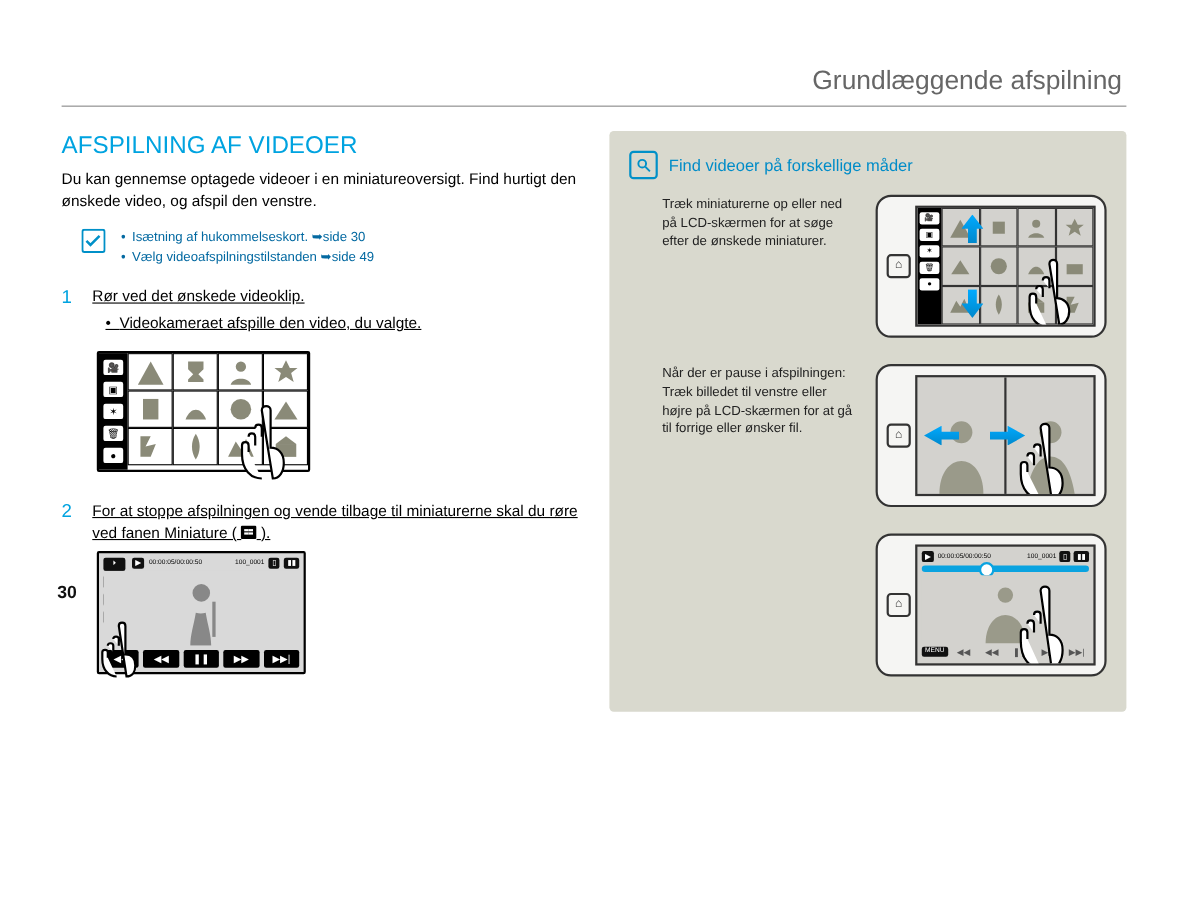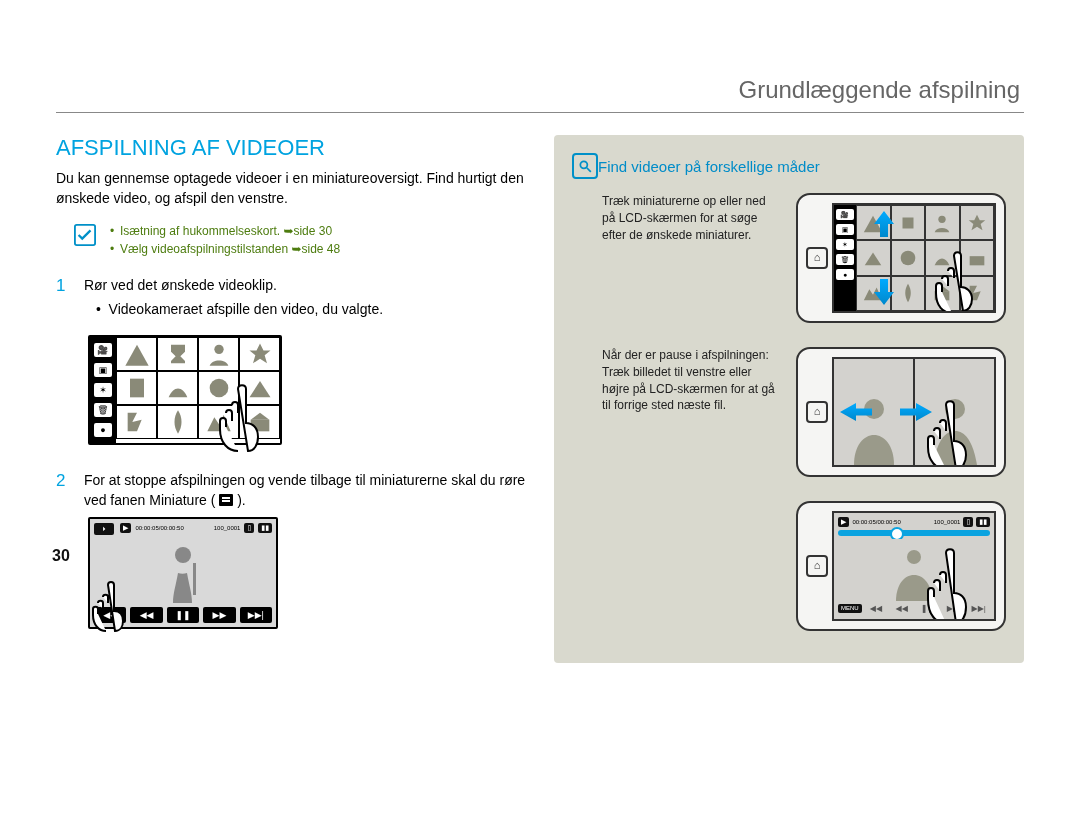--- a/index.html
+++ b/index.html
@@ -10,21 +10,20 @@
     font-family: Arial, Helvetica, sans-serif;
     background: #fff;
     color: #000;
   }
   .page {
     box-sizing: border-box;
     width: 1080px;
     height: 581px;
     padding: 60px 56px 30px 56px;
     position: relative;
-    margin-top: 16px;
   }
   .header-title {
     text-align: right;
     font-size: 24px;
     color: #666;
     font-weight: normal;
     padding-right: 4px;
   }
   .hr {
     border: none;
@@ -61,21 +60,21 @@
     flex: 0 0 22px;
     margin-right: 14px;
     margin-top: 2px;
   }
   .check-icon-svg {
     width: 22px;
     height: 22px;
   }
   .callout-list {
     font-size: 12px;
-    color: #4d7c0f;
+    color: #0369a1;
     line-height: 1.5;
   }
   .callout-list .bullet {
     display: inline-block;
     width: 10px;
   }
   ol.steps {
     list-style: none;
     counter-reset: step;
     padding: 0;
@@ -92,20 +91,21 @@
     font-size: 17px;
     display: inline-block;
     width: 24px;
     vertical-align: top;
   }
   ol.steps > li .step-body {
     display: inline-block;
     width: calc(100% - 28px);
     vertical-align: top;
     line-height: 1.4;
+    text-decoration: underline;
   }
   .sub-bullet {
     font-size: 14px;
     margin: 4px 0 10px 12px;
   }
   
   .device-illustration {
     margin: 6px 0 26px 32px;
     position: relative;
   }
@@ -226,20 +226,21 @@
 
   
   .right-panel {
     background: #d9d9ce;
     padding: 18px 18px 28px 18px;
     border-radius: 4px;
   }
   .right-head {
     display: flex;
     align-items: center;
+    gap: 10px;
     margin-bottom: 14px;
   }
   .mag-icon {
     width: 22px;
     height: 22px;
     border: 2px solid #0090c8;
     border-radius: 4px;
     flex: 0 0 22px;
     display: flex;
     align-items: center;
@@ -399,21 +400,21 @@
 
       <div class="callout-row">
         <span class="callout-icon">
           <svg class="check-icon-svg" viewBox="0 0 24 24">
             <rect x="1" y="1" width="22" height="22" rx="2" fill="none" stroke="#0090c8" stroke-width="2"></rect>
             <path d="M5 12 l4 4 l9 -9" fill="none" stroke="#0090c8" stroke-width="2.5"></path>
           </svg>
         </span>
         <div class="callout-list">
           <div><span class="bullet">•</span><span>Isætning af hukommelseskort. ➥side 30</span></div>
-          <div><span class="bullet">•</span><span>Vælg videoafspilningstilstanden ➥side 48</span></div>
+          <div><span class="bullet">•</span><span>Vælg videoafspilningstilstanden ➥side 49</span></div>
         </div>
       </div>
 
       <ol class="steps">
         <li>
           <span class="step-index">1</span>
           <span class="step-body">
             <span>Rør ved det ønskede videoklip.</span>
             <div class="sub-bullet">•&nbsp;&nbsp;<span>Videokameraet afspille den video, du valgte.</span></div>
           </span>
@@ -643,21 +644,21 @@
                   <g fill="#fff" stroke="#000" stroke-width="2">
                     <path d="M24 78c-9 0-16-7-16-20v-7c0-4 6-4 6 0v6m0-13c0-4 6-4 6 0v7m0-15c0-4 6-4 6 0v7m0-22c0-5 7-5 7 0v31c5 0 11 4 11 12 0 7-4 12-9 12z"></path>
                   </g>
                 </svg>
               </div>
             </div>
           </div>
         </div>
 
         <div class="right-item">
-          <div class="right-text">Når der er pause i afspilningen: Træk billedet til venstre eller højre på LCD-skærmen for at gå til forrige sted næste fil.</div>
+          <div class="right-text">Når der er pause i afspilningen: Træk billedet til venstre eller højre på LCD-skærmen for at gå til forrige eller ønsker fil.</div>
           <div class="right-ill">
             <div class="dev">
               <div class="home-btn">⌂</div>
               <div class="dev-screen" style="display:flex;">
                 <div style="flex:1;border-right:2px solid #333;display:flex;align-items:flex-end;justify-content:center">
                   <svg width="60" height="70" viewBox="0 0 60 70">
                       <circle cx="30" cy="14" r="10" fill="#9a9a8a"></circle>
                       <path fill="#9a9a8a" d="M10 70c0-20 10-30 20-30s20 10 20 30z"></path>
                     </svg>
                 </div>

